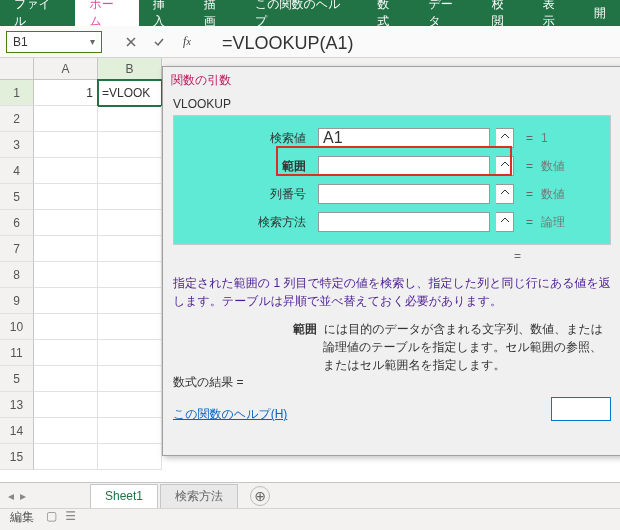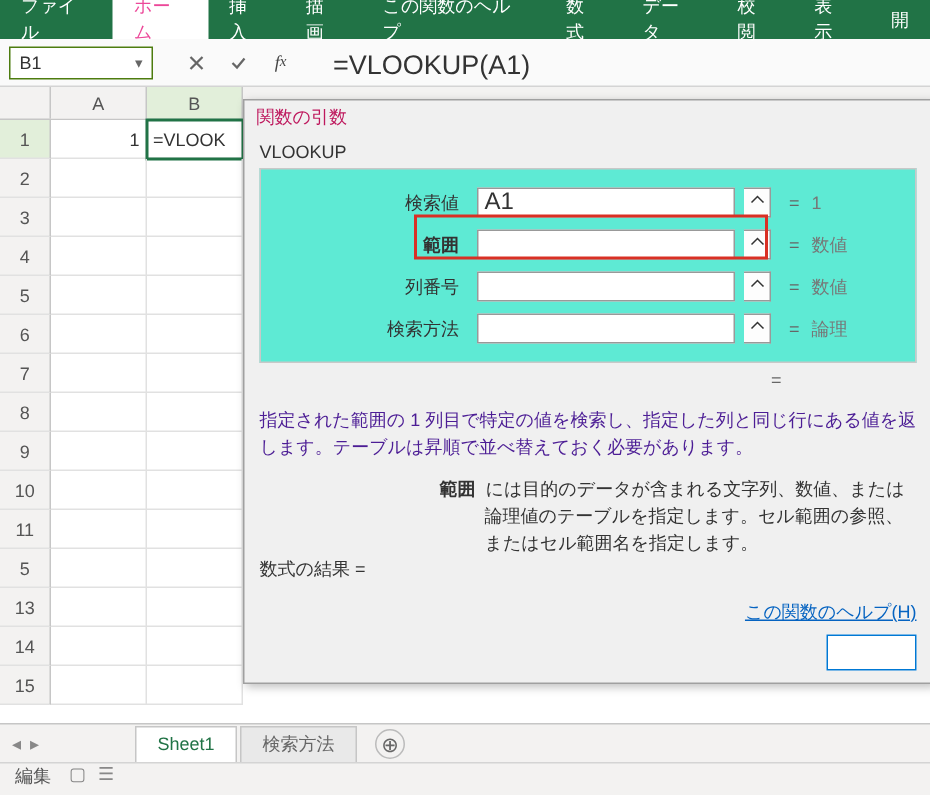--- a/index.html
+++ b/index.html
@@ -337,21 +337,21 @@
       </div>
 
       <div class="highlight-box" style="left:102px;top:30px;width:236px;height:30px;"></div>
     </div>
     <div style="text-align:right;color:#666;margin-top:4px;padding-right:90px;">=</div>
     <div class="desc">指定された範囲の 1 列目で特定の値を検索し、指定した列と同じ行にある値を返します。テーブルは昇順で並べ替えておく必要があります。</div>
     <div class="desc2">
       <b>範囲</b>&nbsp;&nbsp;<span>には目的のデータが含まれる文字列、数値、または論理値のテーブルを指定します。セル範囲の参照、またはセル範囲名を指定します。</span>
     </div>
     <div class="result-row">数式の結果 =</div>
-    <div style="display:flex;align-items:flex-end;justify-content:space-between;flex-direction:column;">
+    <div style="display:flex;align-items:flex-end;justify-content:space-between;">
       <div class="help-link">この関数のヘルプ(H)</div>
       <div class="dlg-footer">
         <div class="dlg-btn"></div>
       </div>
     </div>
   </div>
 </div>
 
 <div class="sheet-tabs">
   <div class="navbtn">

